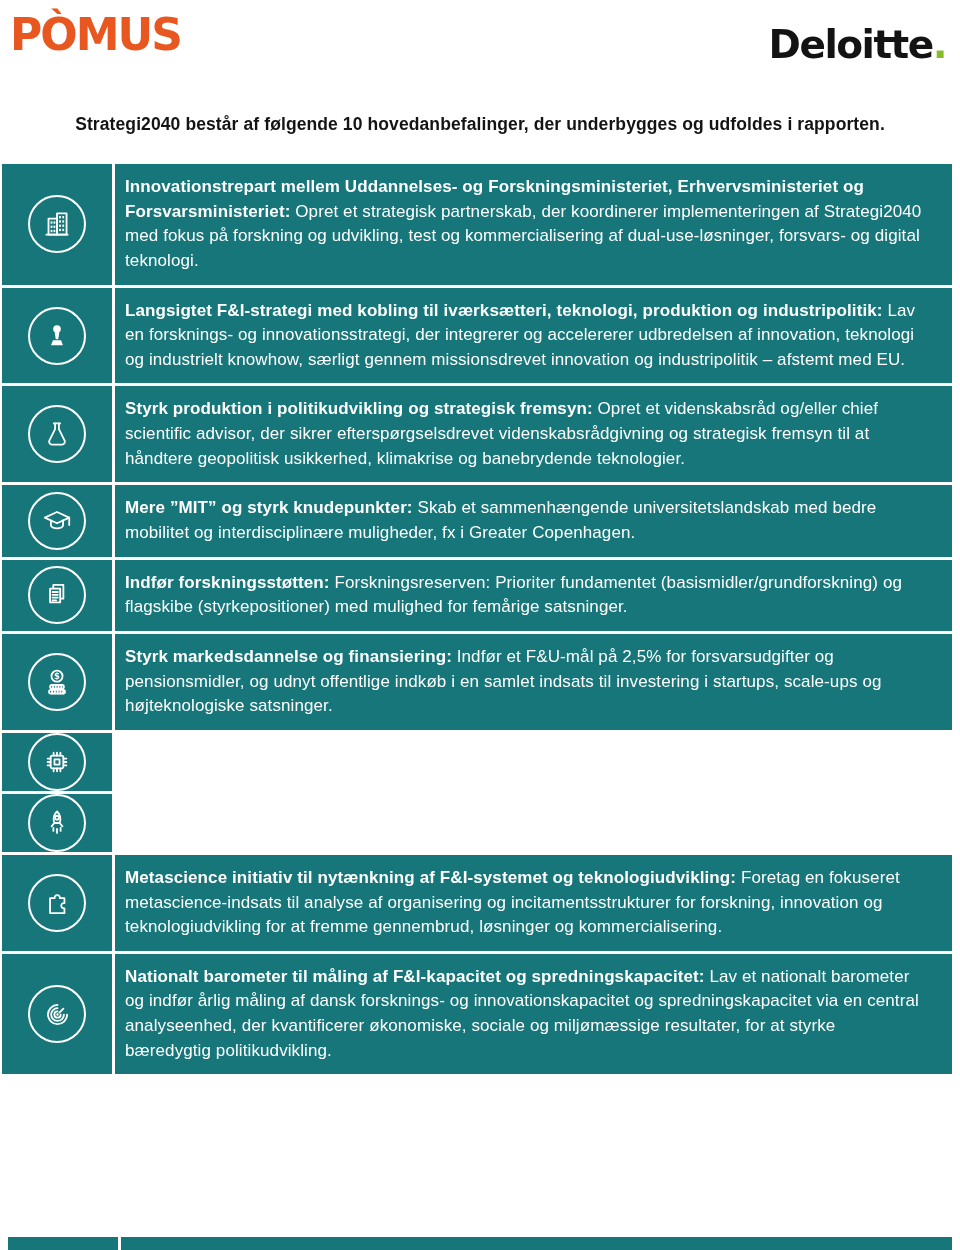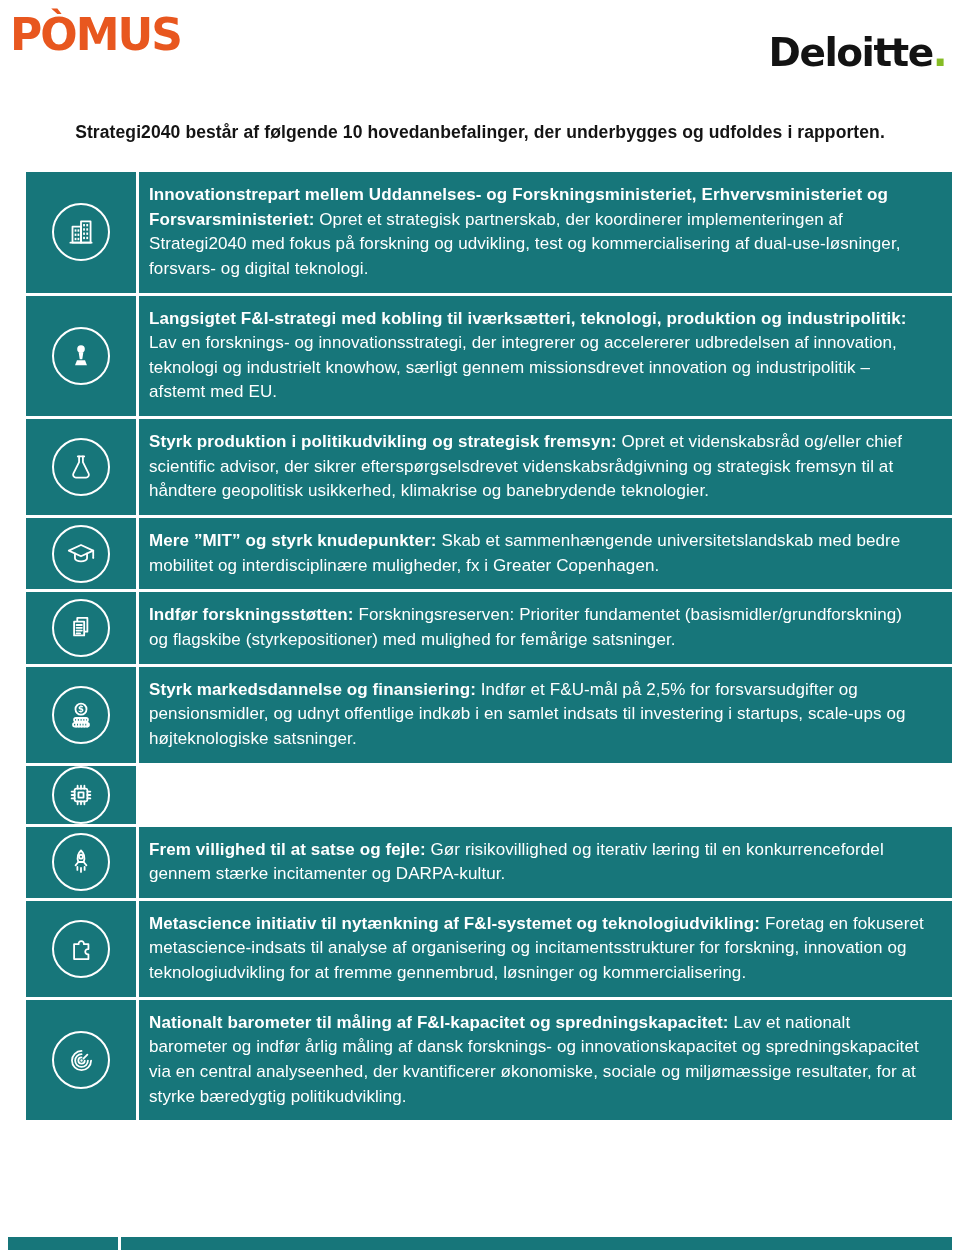--- a/index.html
+++ b/index.html
@@ -14,27 +14,27 @@
     width:960px;height:1250px;background:#fff;overflow:hidden;position:relative;
     font-family:"Liberation Sans", sans-serif;
   }
   .header{display:flex;justify-content:space-between;align-items:flex-start;padding:13px 14px 0 10px;}
   .logo-pomus{
     font-family:"DejaVu Sans", sans-serif;font-weight:bold;font-size:44px;line-height:1;
     color:var(--orange);letter-spacing:-2px;
   }
   .logo-deloitte{
     font-family:"DejaVu Sans", sans-serif;font-weight:bold;font-size:39px;line-height:1;
-    color:#131313;letter-spacing:-1.5px;margin-top:20px;
+    color:#131313;letter-spacing:-1.5px;margin-top:12px;
   }
   .logo-deloitte .dot{color:var(--green);}
   .intro{
     margin:50px 10px 0 10px;font-size:17.5px;font-weight:bold;color:var(--ink);letter-spacing:0.1px;text-align:center;
   }
-  .rows{margin:29px 8px 0 26px;display:flex;flex-direction:column;gap:3px;}
+  .rows{margin:29px 8px 0 2px;display:flex;flex-direction:column;gap:3px;}
   .row{display:flex;gap:3px;}
   .icon-cell{flex:0 0 110px;background:var(--teal);display:flex;align-items:center;justify-content:center;}
   .icon-circle{
     width:58px;height:58px;border:2.6px solid #fff;border-radius:50%;
     display:flex;align-items:center;justify-content:center;flex:0 0 auto;
   }
   .text-cell{flex:1;background:var(--teal);padding:11px 26px 11px 10px;}
   .row-text{margin:0;color:#fff;font-size:17px;line-height:1.45;letter-spacing:0.1px;}
   .row-text strong{font-weight:bold;}
   .partial{position:absolute;left:8px;right:8px;bottom:0;height:13px;display:flex;gap:3px;}
@@ -179,23 +179,20 @@
     <div class="icon-cell">
       <div class="icon-circle">
           <svg width="34" height="34" viewBox="0 0 32 32" fill="none" stroke="#fff" stroke-width="1.7" stroke-linecap="round" stroke-linejoin="round">
             <path d="M16 5.2c2.9 2.7 3.9 6.8 2.5 10.8h-5C12.1 12 13.1 7.9 16 5.2Z"></path>
             <circle cx="16" cy="11" r="1.8"></circle>
             <path d="M13.5 16l-2.6 3.2M18.5 16l2.6 3.2"></path>
             <path d="M12.6 20.5v3M16 21.5v3.8M19.4 20.5v3"></path>
           </svg>
         </div>
     </div>
-    <div class="text-cell">
-      <p class="row-text"><strong>Frem villighed til at satse og fejle:</strong> <span>Gør risikovillighed og iterativ læring til en konkurrencefordel gennem stærke incitamenter og DARPA-kultur.</span></p>
-    </div>
   </div>
 
   <div class="row">
     <div class="icon-cell">
       <div class="icon-circle">
           <svg width="34" height="34" viewBox="0 0 32 32" fill="none" stroke="#fff" stroke-width="1.7" stroke-linecap="round" stroke-linejoin="round">
             <path d="M9.5 11.5h4.3a2.5 2.5 0 1 1 4.9 0h4.3v4.6a2.5 2.5 0 1 0 0 4.9v4.5H9.5Z"></path>
           </svg>
         </div>
     </div>

